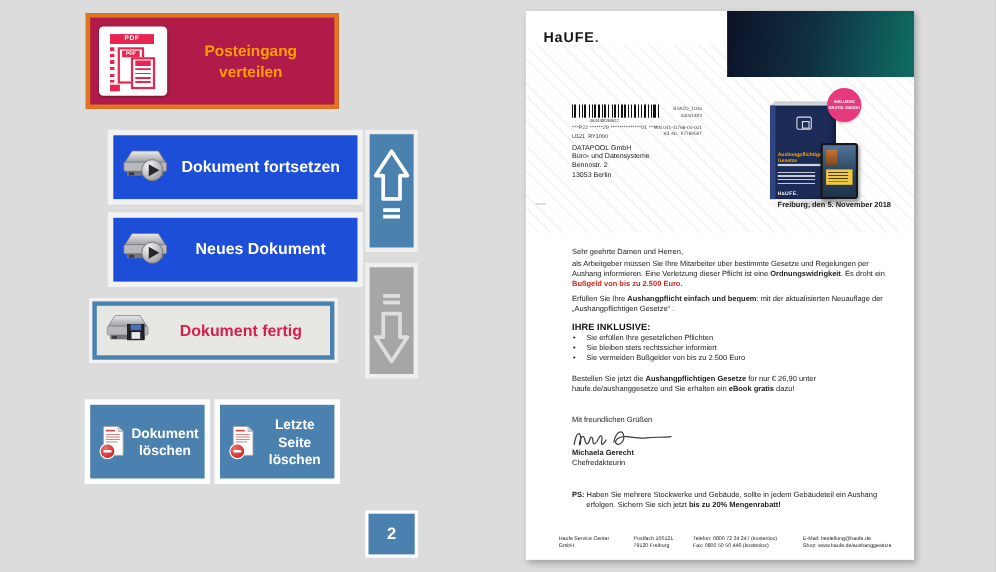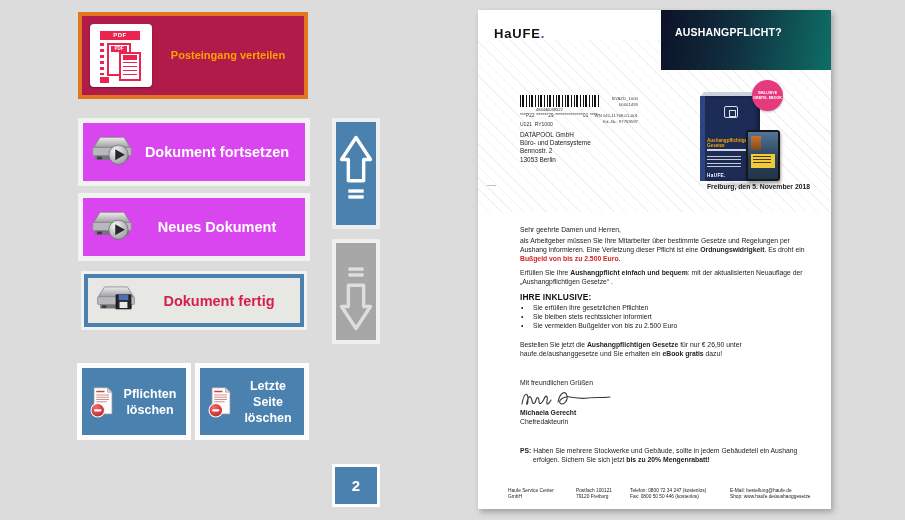--- a/index.html
+++ b/index.html
@@ -9,32 +9,32 @@
     font-family:"Liberation Sans", sans-serif; overflow:hidden;
   }
   .abs { position:absolute; }
 
   
   .btn { display:flex; align-items:center; cursor:pointer; }
   .btn-posteingang {
     left:78px; top:12px; width:230px; height:87px;
     background:#b11b4a; border:4px solid #e0761f;
   }
-  .btn-posteingang .label { flex:1; text-align:center; color:#ffa000; font-size:11px; font-weight:bold; line-height:19px; padding:0 6px; }
+  .btn-posteingang .label { flex:1; text-align:center; color:#ffa000; font-size:14px; font-weight:bold; line-height:19px; padding:0 6px; }
   .pdf-card { position:relative; width:62px; height:63px; margin-left:8px; background:#fff; border-radius:4px; box-shadow:0 1px 2px rgba(0,0,0,0.35); overflow:hidden; }
   .pdf-bar { position:absolute; left:10px; top:7px; width:40px; height:9px; background:#e8244f; color:#fff; font-size:6px; font-weight:bold; text-align:center; line-height:9px; letter-spacing:0.5px; }
   .pdf-colmarks { position:absolute; left:10px; top:19px; width:4px; height:32px; background:repeating-linear-gradient(180deg,#e8244f 0 3px,transparent 3px 6px); }
   .pdf-page-back { position:absolute; left:17px; top:19px; width:24px; height:33px; background:#fff; border:2px solid #e8244f; }
   .pdf-page-back .pdf-mini { position:absolute; left:2px; top:1px; right:2px; height:6px; background:#e8244f; color:#fff; font-size:4.5px; font-weight:bold; text-align:center; line-height:6px; }
   .pdf-page-front { position:absolute; left:29px; top:28px; width:22px; height:29px; background:#fff; border:2px solid #e8244f; }
   .pdf-page-front .pdf-lines { position:absolute; left:2px; top:8px; right:2px; bottom:2px; background:repeating-linear-gradient(180deg,#e8244f 0 1.5px,transparent 1.5px 4px); }
   .pdf-page-front .pdf-mini2 { position:absolute; left:2px; top:1px; right:2px; height:5px; background:#e8244f; }
   .pdf-corner { position:absolute; left:10px; top:53px; width:9px; height:6px; background:#e8244f; }
 
-  .btn-blue { background:#d946ef; box-shadow:0 0 0 5px #f2f2f2; }
+  .btn-blue { background:#1d4ed8; box-shadow:0 0 0 5px #f2f2f2;margin-left:20px; }
   .btn-blue .label { flex:1; text-align:center; color:#fff; font-size:14.5px; font-weight:bold; line-height:18px; padding-right:6px; }
   .btn-fortsetzen { left:83px; top:123px; width:222px; height:58px; }
   .btn-neues     { left:83px; top:198px; width:222px; height:58px; }
   .btn-fertig {
     left:84px; top:274px; width:220px; height:53px;
     background:#e7e7e4; border:4px solid #4a81af; box-shadow:0 0 0 3px #f2f2f2;justify-content:space-between;
   }
   .btn-fertig .label { flex:1; text-align:center; color:#d6204c; font-size:14.5px; font-weight:bold; line-height:18px; }
   .btn .icon-slot { margin-left:6px; display:flex; align-items:center; }
 
@@ -229,21 +229,21 @@
         <polygon points="26,3 26,9 32,9" fill="#d8d8dc" stroke="#9a9aa0" stroke-width="0.8"></polygon>
         <rect x="11" y="7" width="11" height="2" fill="#cc4444"></rect>
         <rect x="11" y="12" width="17" height="1.3" fill="#cf8a8a"></rect>
           <rect x="11" y="15" width="17" height="1.3" fill="#cf8a8a"></rect>
         <rect x="11" y="18" width="17" height="1.3" fill="#cf8a8a"></rect>
           <rect x="11" y="21" width="14" height="1.3" fill="#cf8a8a"></rect>
         <circle cx="13" cy="33" r="9" fill="url(#redg1)" stroke="#ffffff" stroke-width="1.4"></circle>
         <rect x="8" y="31.5" width="10" height="3" rx="1.5" fill="#ffffff"></rect>
       </svg>
     </span>
-    <div class="label">Pflichten löschen</div>
+    <div class="label">Dokument löschen</div>
   </div>
 
   <div class="abs btn btn-del btn-letzte">
     <span class="icon-slot">
       <svg viewBox="0 0 40 44" width="30" height="34">
         <defs>
             <radialGradient id="redg2" cx="0.35" cy="0.3" r="0.95">
               <stop offset="0" stop-color="#f26a6a"></stop>
               <stop offset="1" stop-color="#b81414"></stop>
             </radialGradient>
@@ -280,21 +280,20 @@
   <div class="abs count-box">
     <span>2</span>
   </div>
 
   <div class="abs doc">
     <div class="abs hatch"></div>
 
     <div class="abs logo"><span>HaUFE</span><span class="dot">.</span></div>
 
     <div class="abs banner">
-      <div>AUSHANGPFLICHT?</div>
     </div>
 
     <div class="abs barcode"></div>
     <div class="abs barcode-num">484440038522</div>
     <div class="abs code1">***P22 ******29 **************01 ****</div>
     <div class="abs code2">U121  RY1000</div>
     <div class="abs ref-top">
       <div>BYAZD_1000</div>
       <div>00001493</div>
     </div>

